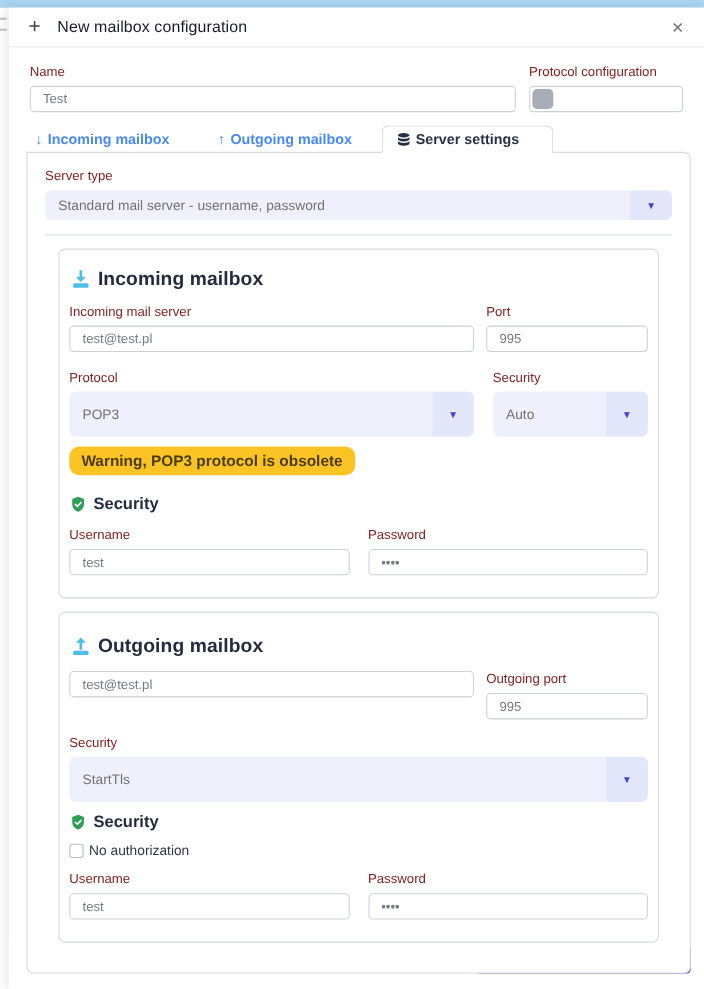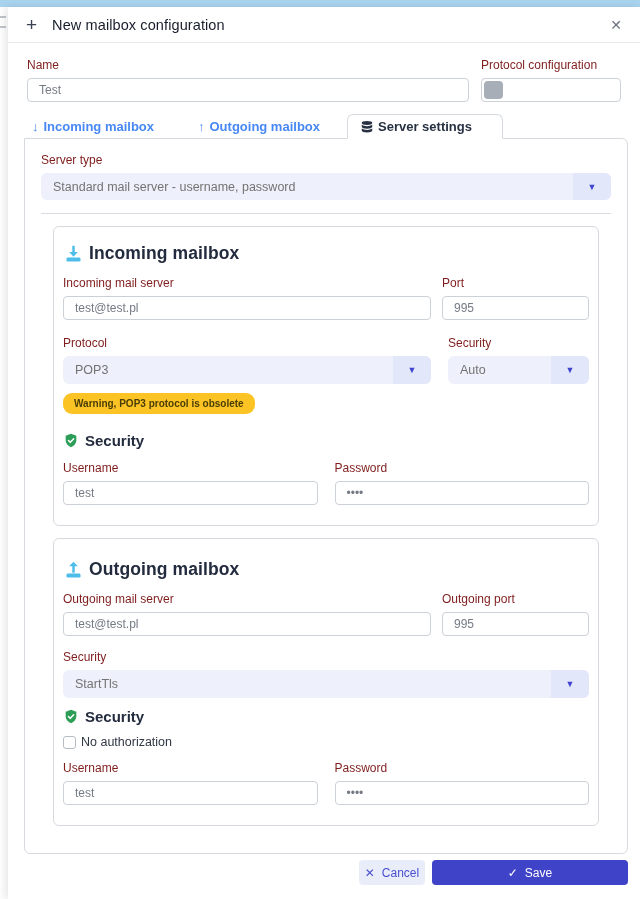--- a/index.html
+++ b/index.html
@@ -80,26 +80,26 @@
   .section-heading { display:flex; align-items:center; margin-top:8px; }
   .section-heading .hicon { width:21px; height:21px; margin-right:5px; flex:0 0 21px; }
   .section-title { font-size:17.5px; font-weight:700; color:#232b3e; letter-spacing:.1px; }
   .frow { display:flex; gap:11px; margin-top:12px; }
   .frow.tight { margin-top:16px;gap:17px; }
   .col-main { flex:0 0 368px; }
   .col-side { flex:1; }
   .half-row { display:flex; gap:17px; margin-top:12px; }
   .half { flex:1; }
   .mini-select {
-    height:28px; border-radius:6px; background:#eef1fb;
+    height:41px; border-radius:6px; background:#eef1fb;
     display:flex; align-items:center; overflow:hidden; cursor:pointer;
   }
   .warn-badge {
     display:inline-block; margin-top:9px; background:#fcc325; color:#4a3d05;
-    font-size:10px; font-weight:700; padding:5px 11px; border-radius:9px;
+    font-size:14px; font-weight:700; padding:5px 11px; border-radius:9px;
   }
   .sec-heading { display:flex; align-items:center; margin-top:18px; }
   .sec-heading .shield { width:16px; height:17px; margin-right:6px; }
   .sec-title { font-size:15px; font-weight:700; color:#232b3e; }
   .checkbox-row { display:flex; align-items:center; margin-top:10px; cursor:pointer; }
   .checkbox { width:13px; height:13px; border:1px solid #b7bdc5; border-radius:3px; background:#fff; margin-right:5px; }
   .checkbox-label { font-size:12.5px; color:#2f3744; }
   
   .modal-footer {
     position:absolute; bottom:0; left:0; right:0; height:44px;
@@ -246,21 +246,20 @@
             <g fill="#4dbde9">
               <path d="M10.6 15.6h2.8V8.4H17L12 3 7 8.4h3.6z"></path>
               <rect x="4" y="16.6" width="16" height="4.6" rx="1.6"></rect>
             </g>
           </svg>
           <span class="section-title">Outgoing mailbox</span>
         </div>
 
         <div class="frow">
           <div class="col-main">
-            <label class="field-label">Outgoing mail server</label>
             <input class="text-input" value="test@test.pl" style="">
           </div>
           <div class="col-side">
             <label class="field-label">Outgoing port</label>
             <input class="text-input" value="995" style="">
           </div>
         </div>
 
         <label class="field-label" style="margin-top:14px;">Security</label>
         <div class="mini-select">

